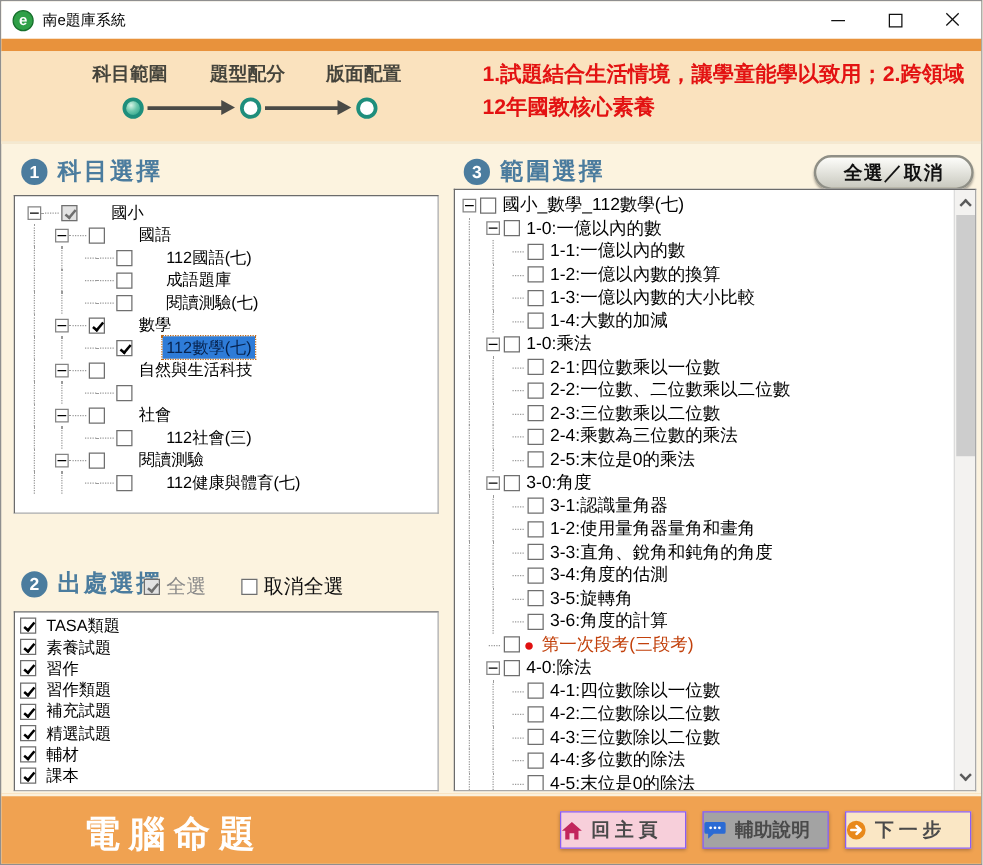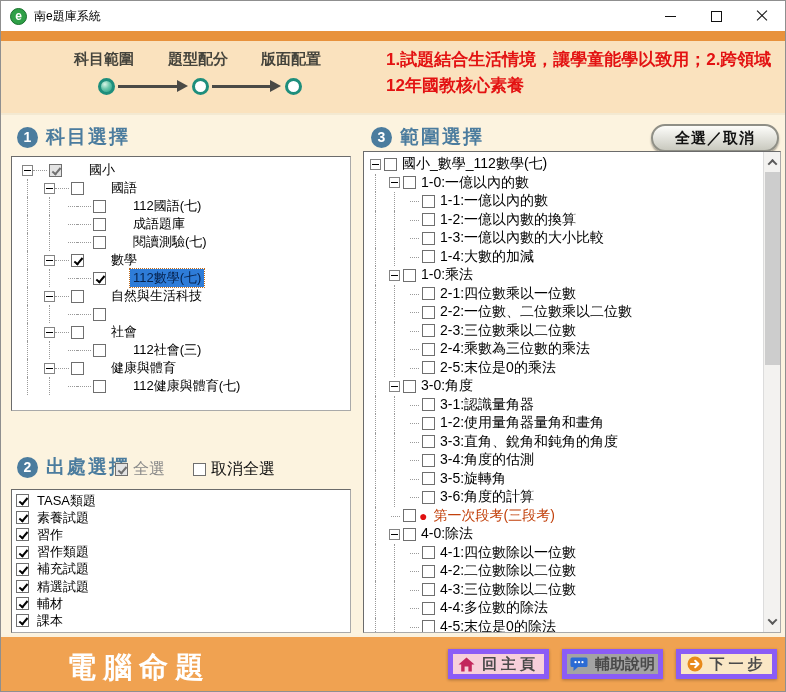--- a/index.html
+++ b/index.html
@@ -101,22 +101,22 @@
   .chev.up { transform:rotate(45deg) translate(1px,1px); }
   .chev.down { transform:rotate(225deg) translate(1px,1px); }
   .sthumb { position:absolute; left:1px; width:15px; top:20px; height:193px; background:#CDCDCD; }
 
   
   .footer { position:absolute; left:0; right:0; top:634px; height:58px; background:#F0A251;
             border-top:2px solid #fbf1dd; }
   .brand { position:absolute; left:66px; top:11px; font-size:29px; font-weight:bold; color:#fff;
            letter-spacing:7px; }
   .fbtns { position:absolute; right:8px; top:12px; display:flex; gap:13px; }
-  .fbtn { width:101px; height:30px; display:flex; align-items:center; justify-content:center; gap:7px;
-          border:5px solid #8b5cf6; box-shadow:0 1px 3px rgba(0,0,0,.3); font-size:15px; font-weight:bold;
+  .fbtn { width:101px; height:30px; display:flex; align-items:center; gap:7px;
+          border:1px solid #8b5cf6; box-shadow:0 1px 3px rgba(0,0,0,.3); font-size:15px; font-weight:bold;
           color:#4a4a4a; cursor:pointer; }
   .fbtn-home { background:#F7CFDA; } .fbtn-help { background:#a3a3a3; } .fbtn-next { background:#FAE7C5; }
   .sp4 { letter-spacing:4px; }
 </style>
 </head>
 <body>
 
 <div class="window">
 
   <div class="titlebar">
@@ -236,21 +236,21 @@
         <span class="hconn"></span>
         <span class="dgap"></span>
         <span class="cb "></span>
         <span class="tlabel">112社會(三)</span>
       </div>
       <div class="trow">
         <span class="indent"></span>
         <span class="ebox"></span>
         <span class="dgap"></span>
         <span class="cb "></span>
-        <span class="tlabel">健康與體育</span>
+        <span class="tlabel">閱讀測驗</span>
       </div>
       <div class="trow">
         <span class="indent"></span>
         <span class="indent"></span>
         <span class="hconn"></span>
         <span class="dgap"></span>
         <span class="cb "></span>
         <span class="tlabel">112健康與體育(七)</span>
       </div>
     </div>

